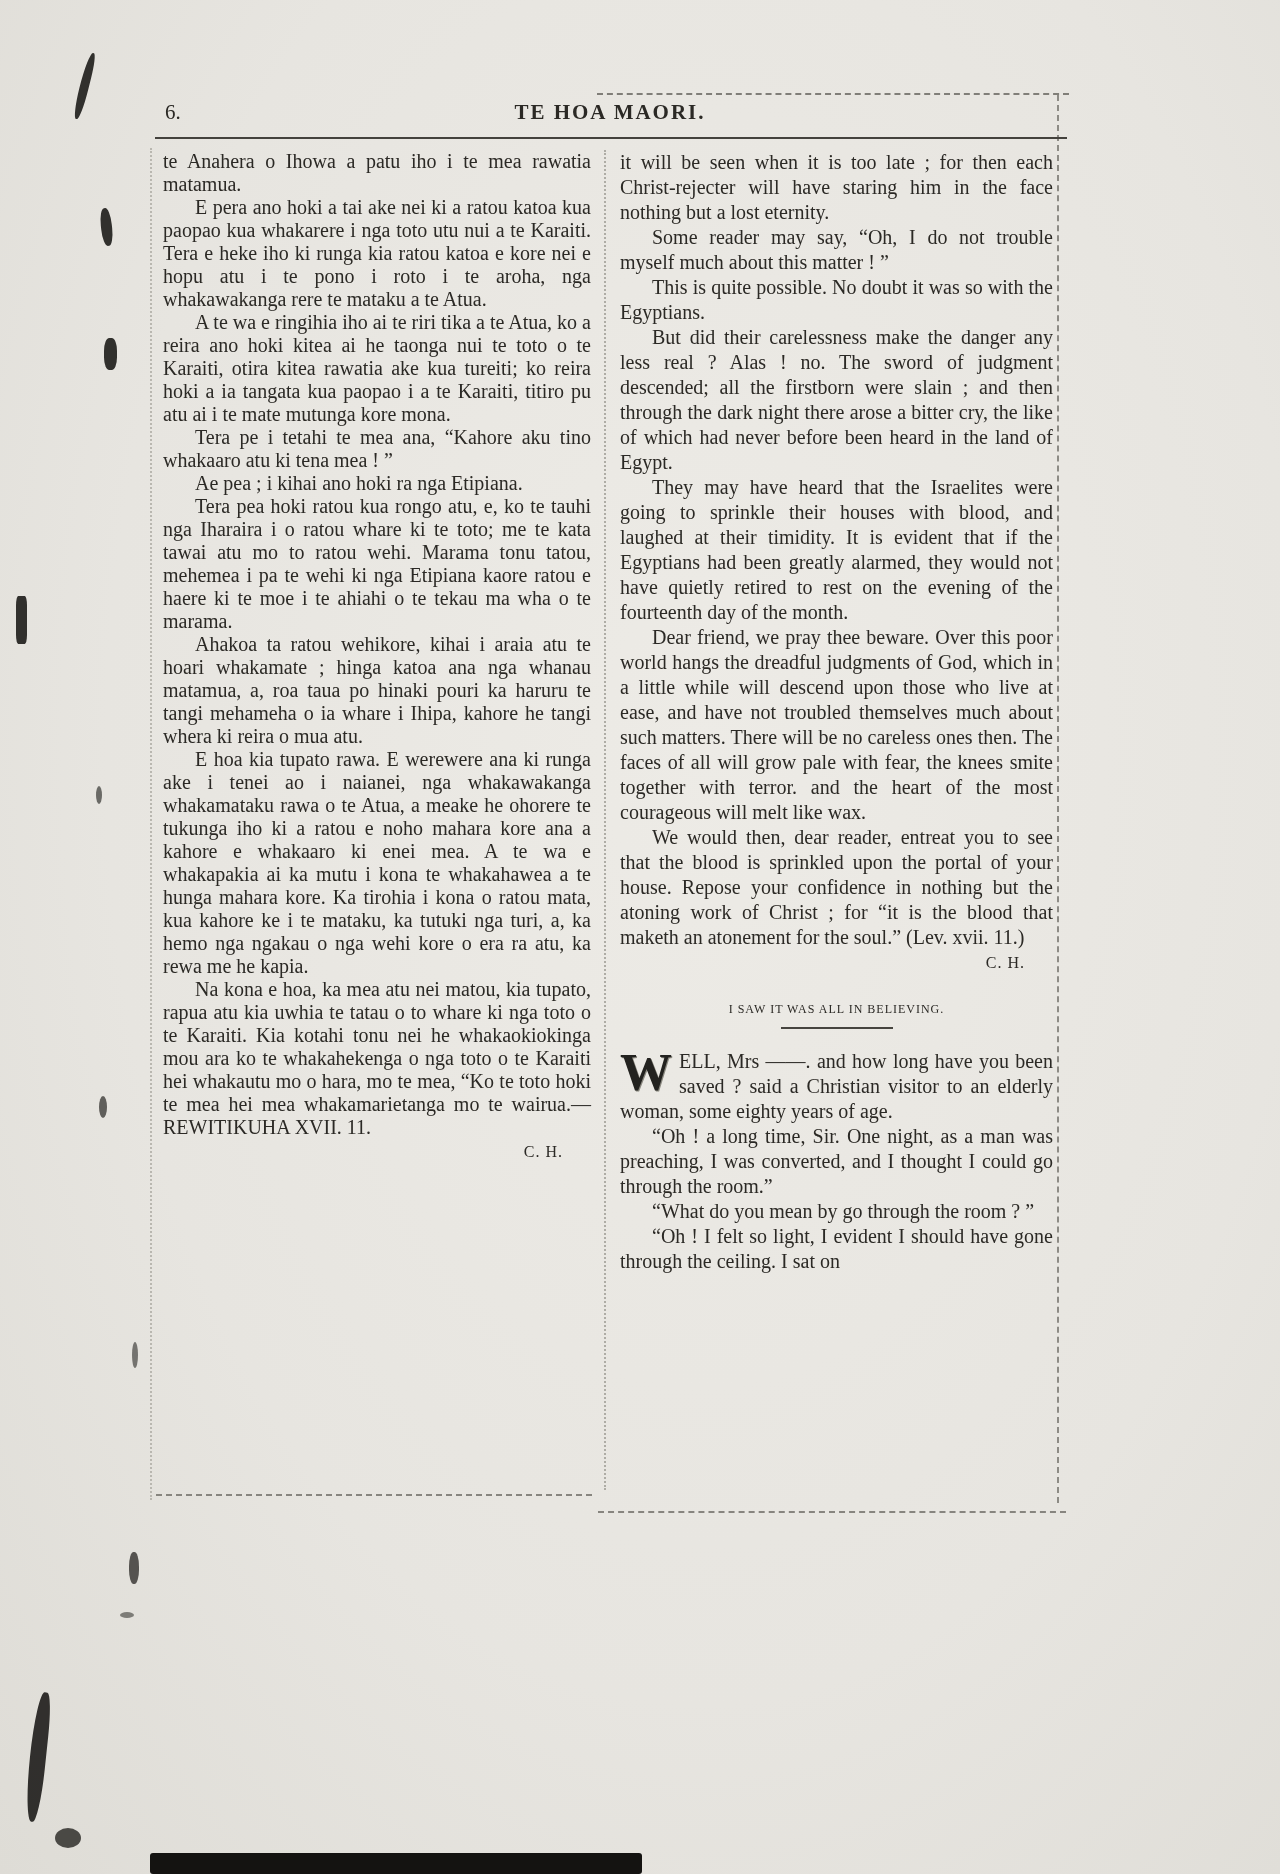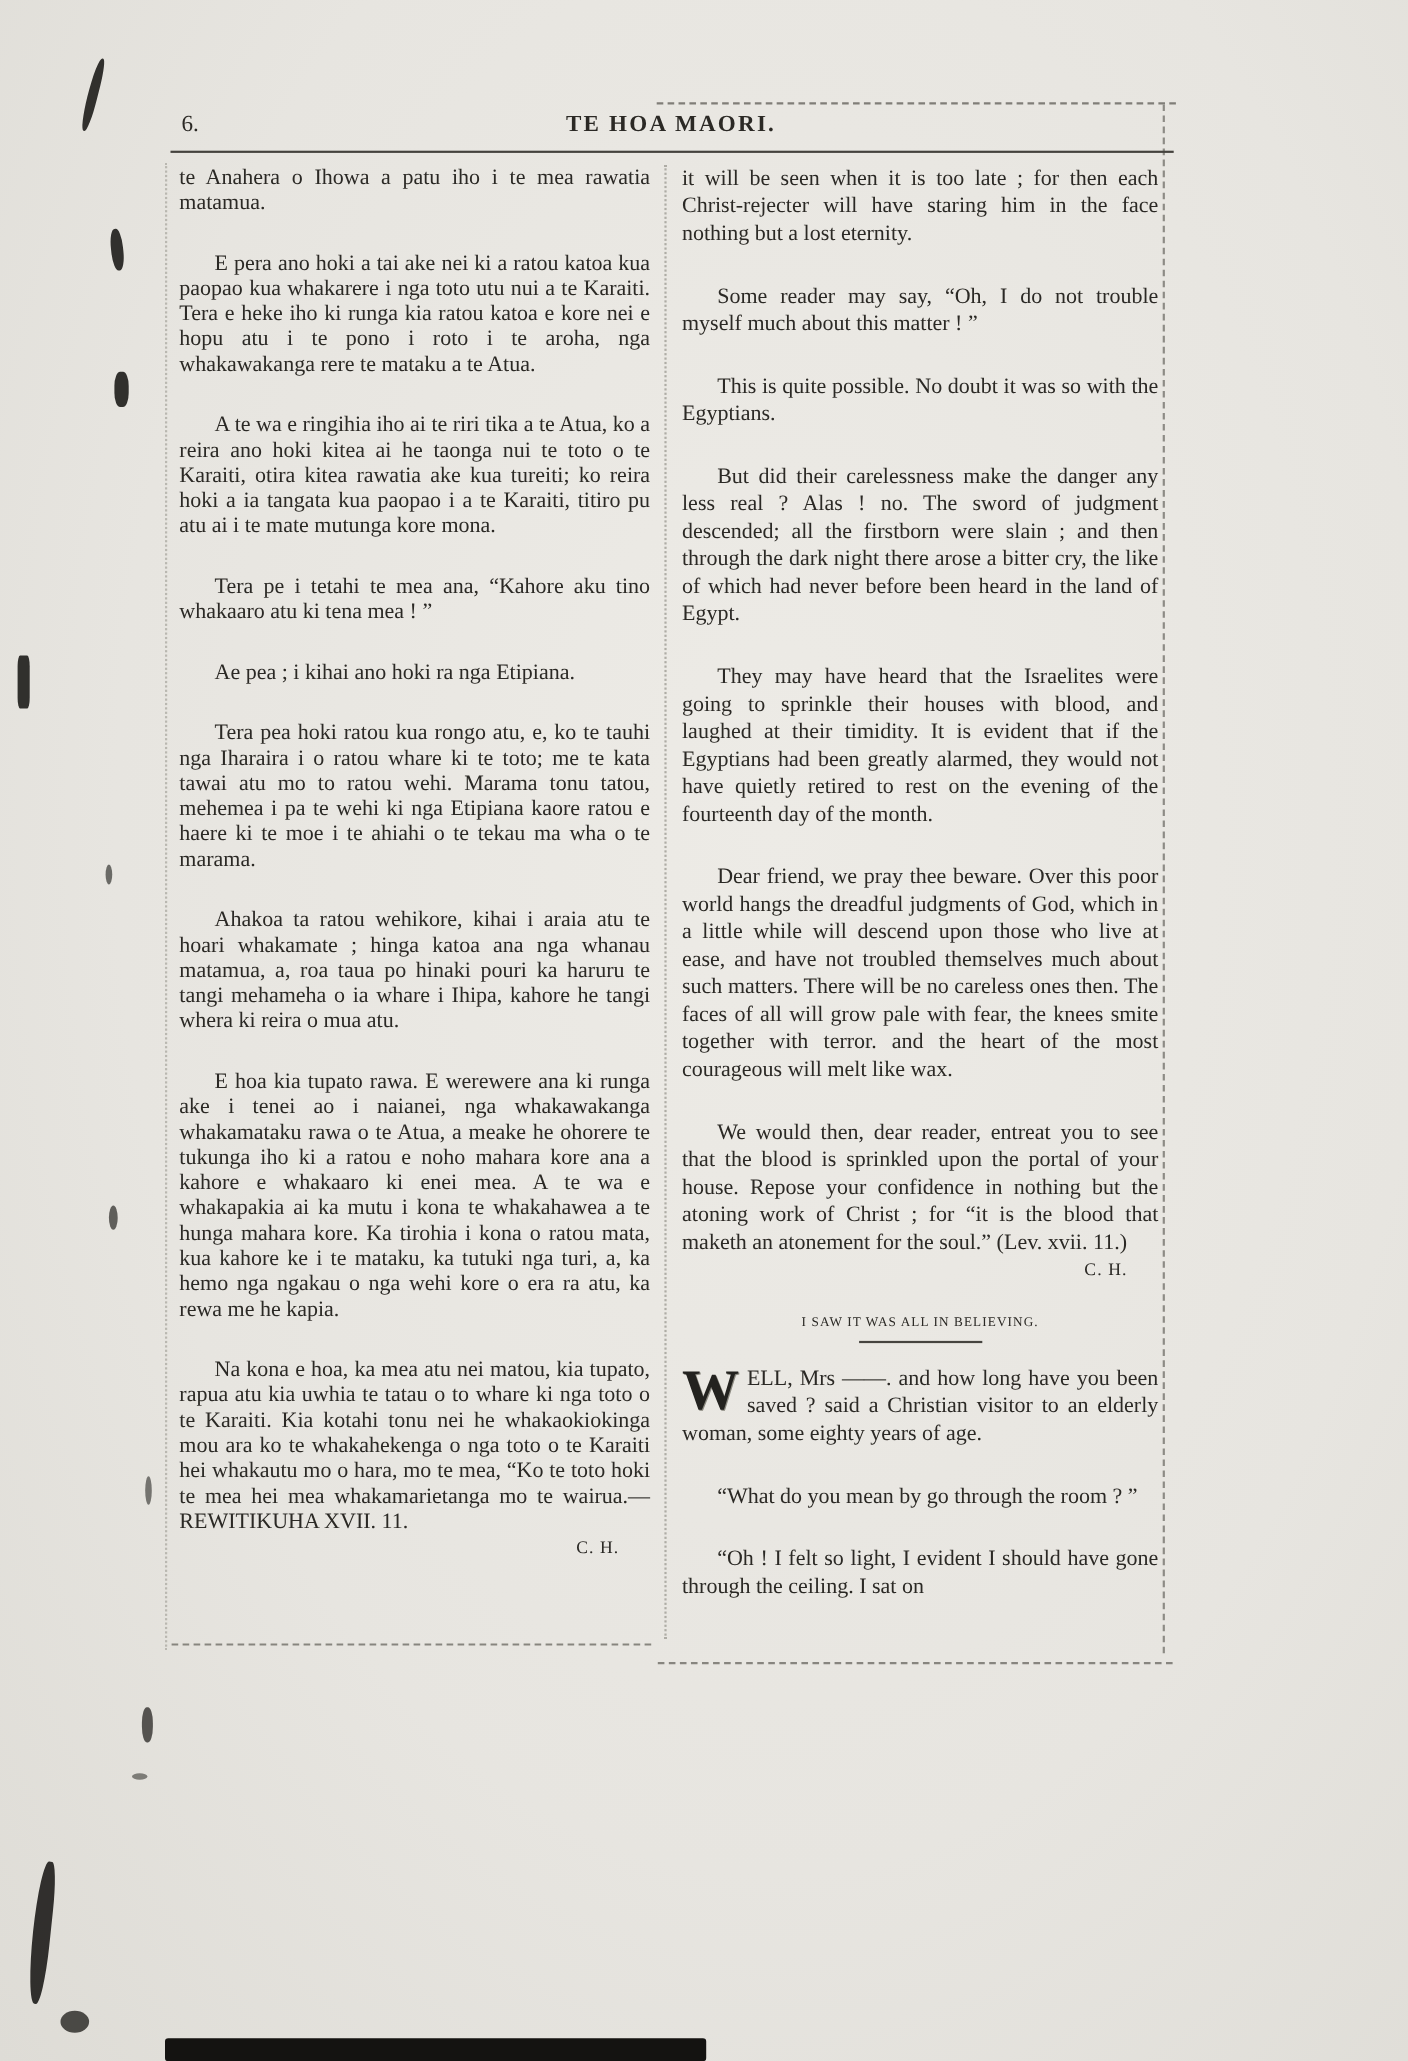--- a/index.html
+++ b/index.html
@@ -22,21 +22,21 @@
   .col-divider{position:absolute;top:150px;left:604px;height:1340px;border-left:2px dotted #aeaca5;}
   .bottom-dash-left{position:absolute;top:1494px;left:156px;width:436px;border-top:2px dashed #87857f;}
   .bottom-dash-right{position:absolute;top:1511px;left:598px;width:468px;border-top:2px dashed #87857f;}
   
   .col{position:absolute;top:150px;}
   .col-left{left:163px;width:428px;}
   .col-right{left:620px;width:433px;}
   .para{margin:0;font-size:20px;text-align:justify;}
   .col-left .para{line-height:23px;}
   .col-right .para{line-height:25px;}
-  .para.indent{text-indent:1.6em;margin-top:32px;}
+  .para.indent{text-indent:1.6em;}
   .signature{font-size:16px;letter-spacing:1px;text-align:right;padding-right:28px;margin-top:4px;}
   .section-heading{margin:30px 0 0 0;font-size:12px;font-weight:normal;text-align:center;letter-spacing:1px;}
   .heading-rule{width:112px;margin:10px auto 20px auto;border-top:2px solid #46443f;}
   .dropcap{float:left;font-size:52px;line-height:42px;padding:3px 7px 0 0;font-weight:bold;color:#23221f;
            text-shadow:1px 1px 0 #8a887f;}
   
   .ink{position:absolute;background:#181714;opacity:.88;}
   .ink1{left:80px;top:52px;width:9px;height:68px;border-radius:60% 40% 50% 50%;transform:rotate(14deg);}
   .ink2{left:101px;top:208px;width:11px;height:38px;border-radius:45%;transform:rotate(-6deg);}
   .ink3{left:104px;top:338px;width:13px;height:32px;border-radius:40%;}
@@ -90,20 +90,21 @@
         <p class="para indent">But did their carelessness make the danger any less real ?  Alas !  no.  The sword of judgment descended;  all the firstborn were slain ;  and then through the dark night there arose a bitter cry, the like of which had never before been heard in the land of Egypt.</p>
         <p class="para indent">They may have heard that the Israelites were going to sprinkle their houses with blood, and laughed at their timidity.  It is evident that if the Egyptians had been greatly alarmed, they would not have quietly retired to rest on the evening of the fourteenth day of the month.</p>
         <p class="para indent">Dear friend, we pray thee beware. Over this poor world hangs the dreadful judgments of God, which in a little while will descend upon those who live at ease, and have not troubled themselves much about such matters.  There will be no careless ones then.  The faces of all will grow pale with fear, the knees smite together with terror. and the heart of the most courageous will melt like wax.</p>
         <p class="para indent">We would then, dear reader, entreat you to see that the blood is sprinkled upon the portal of your house.  Repose your confidence in nothing but the atoning work of Christ ;  for “it is the blood that maketh an atonement for the soul.” (Lev. xvii. 11.)</p>
       </div>
     <div class="signature">C. H.</div>
     <h2 class="section-heading">I SAW IT WAS ALL IN BELIEVING.</h2>
     <div class="heading-rule"></div>
     <div>
         <p class="para"><span class="dropcap">W</span>ELL, Mrs ——. and how long have you been saved ?  said a Christian visitor to an elderly woman, some eighty years of age.</p>
+        <p class="para indent">“Oh ! a long time, Sir.  One night, as a man was preaching, I was converted, and I thought I could go through the room.”</p>
         <p class="para indent">“What do you mean by go through the room ? ”</p>
         <p class="para indent">“Oh ! I felt so light, I evident I should have gone through the ceiling.  I sat on</p>
       </div>
   </div>
 
   <div class="bottom-dash-left"></div>
   <div class="bottom-dash-right"></div>
 
   <div class="ink ink1"></div>
   <div class="ink ink2"></div>

